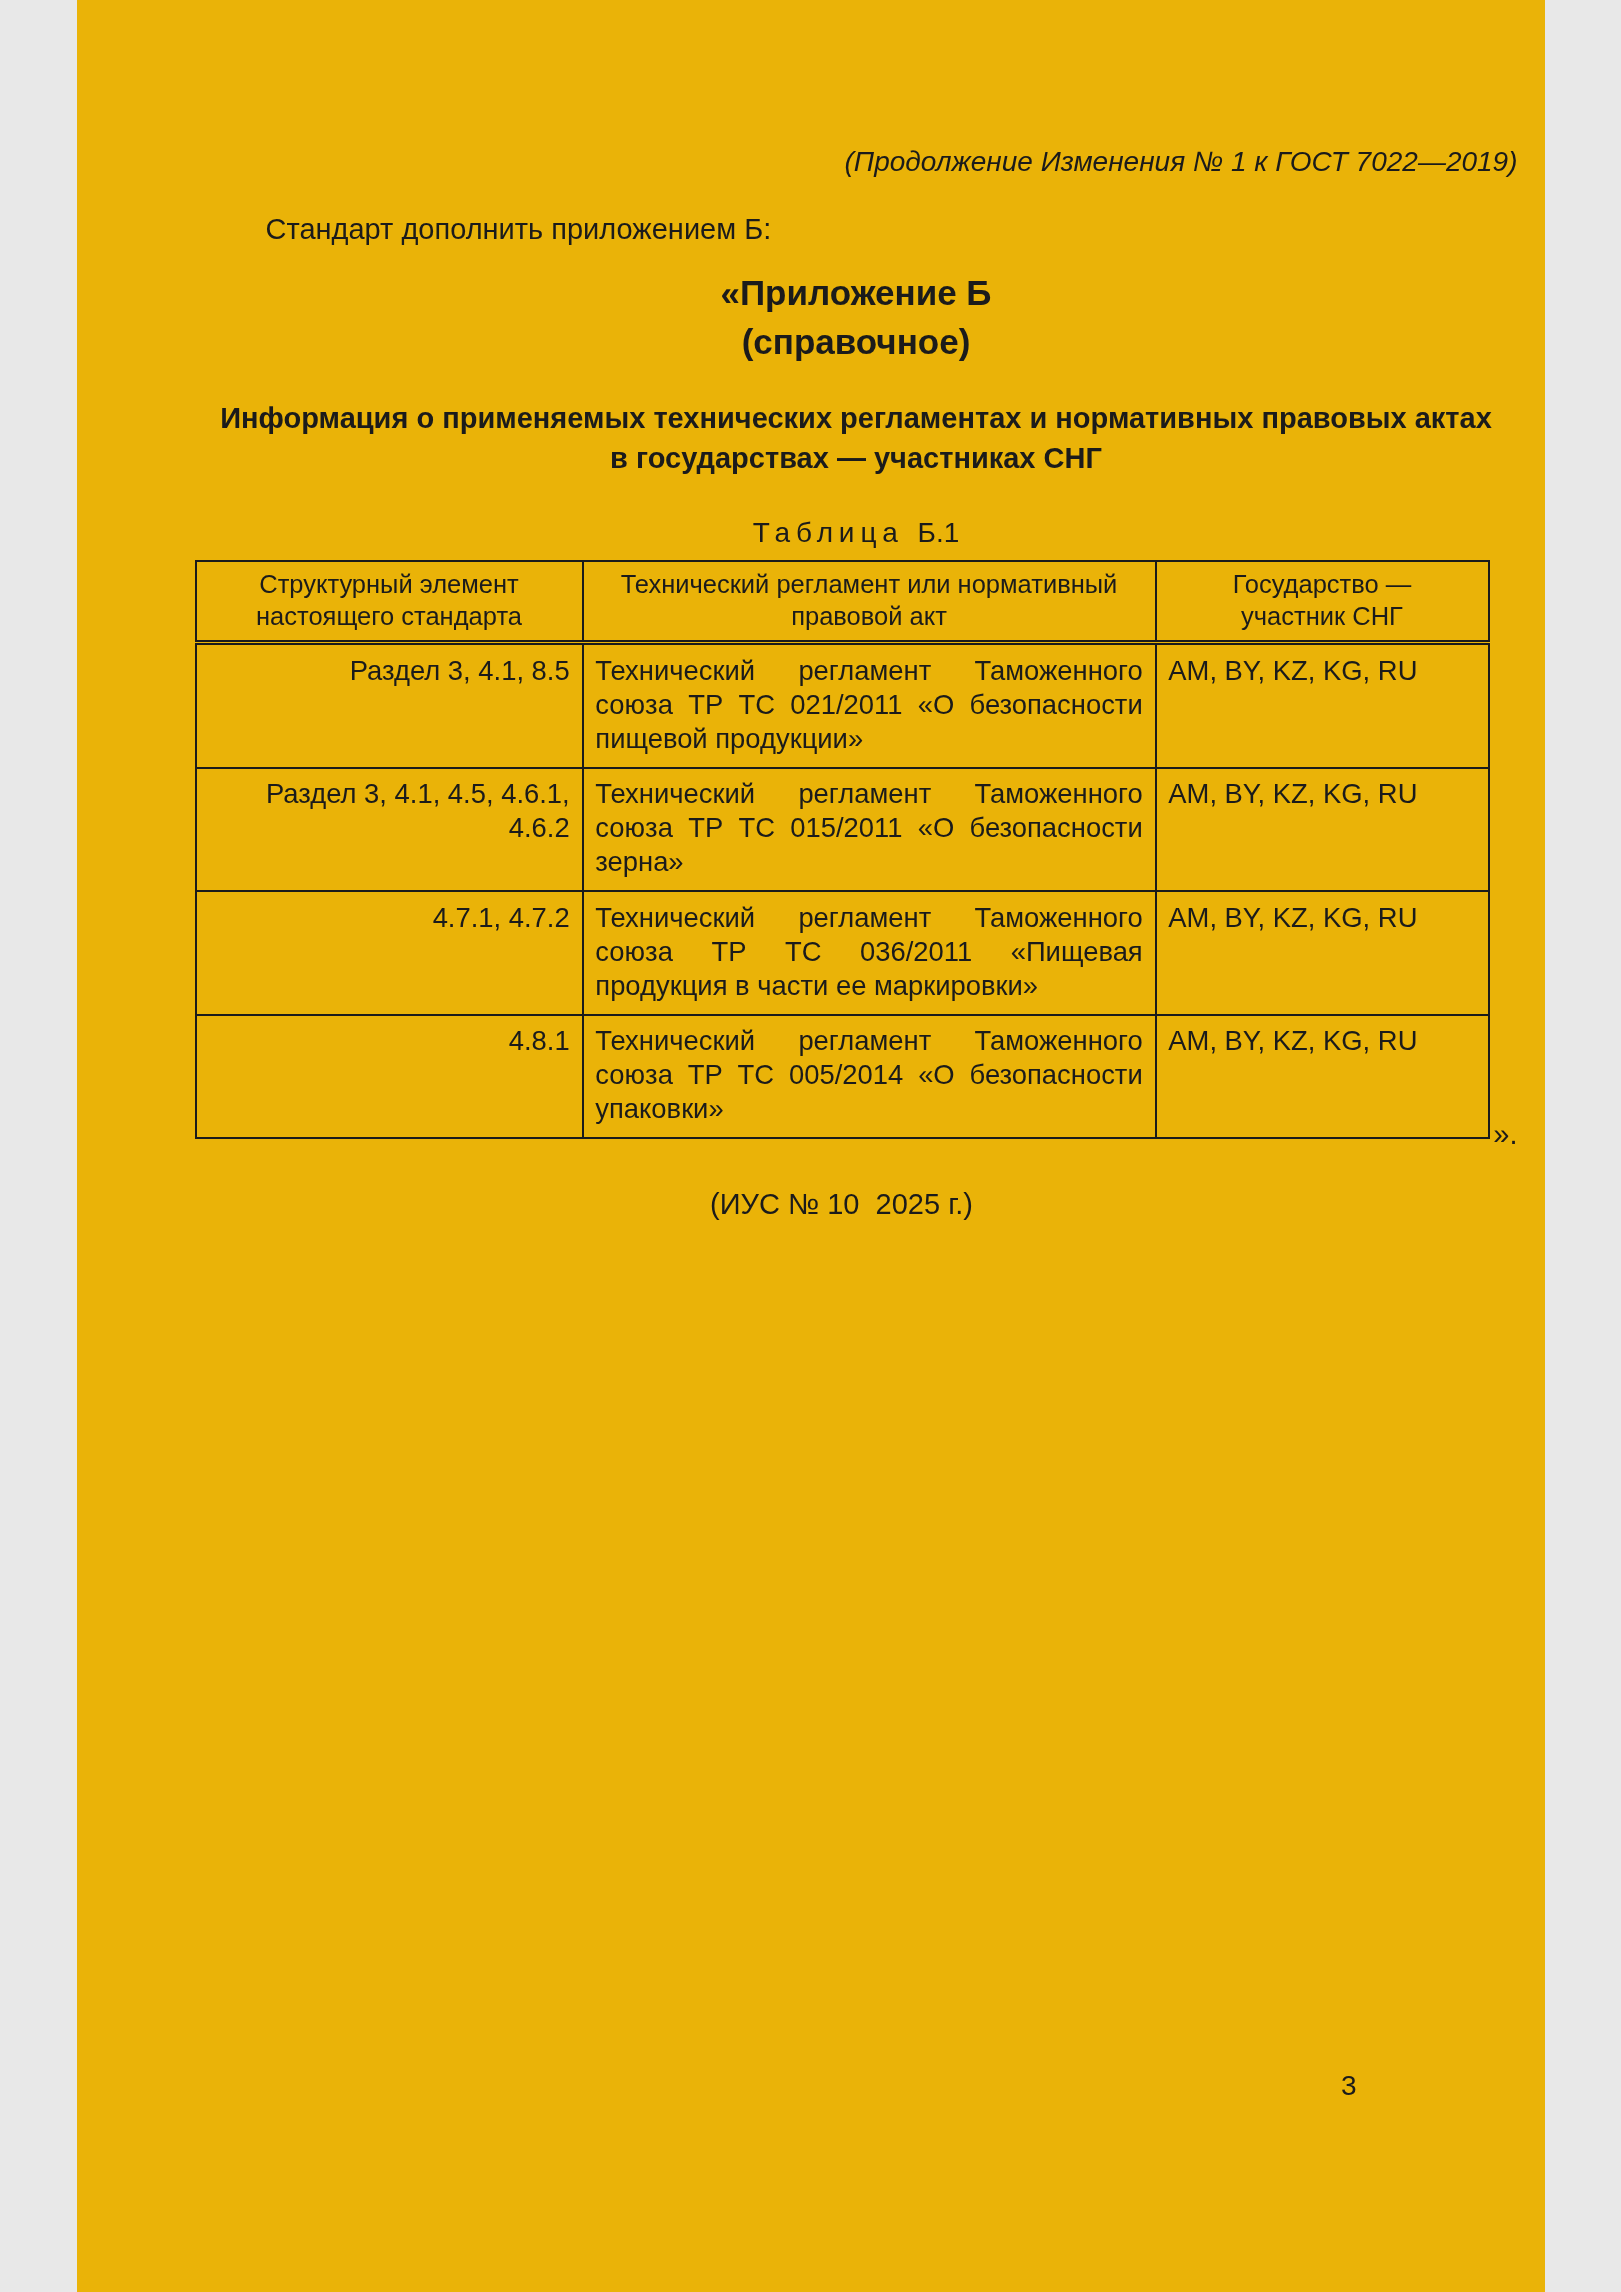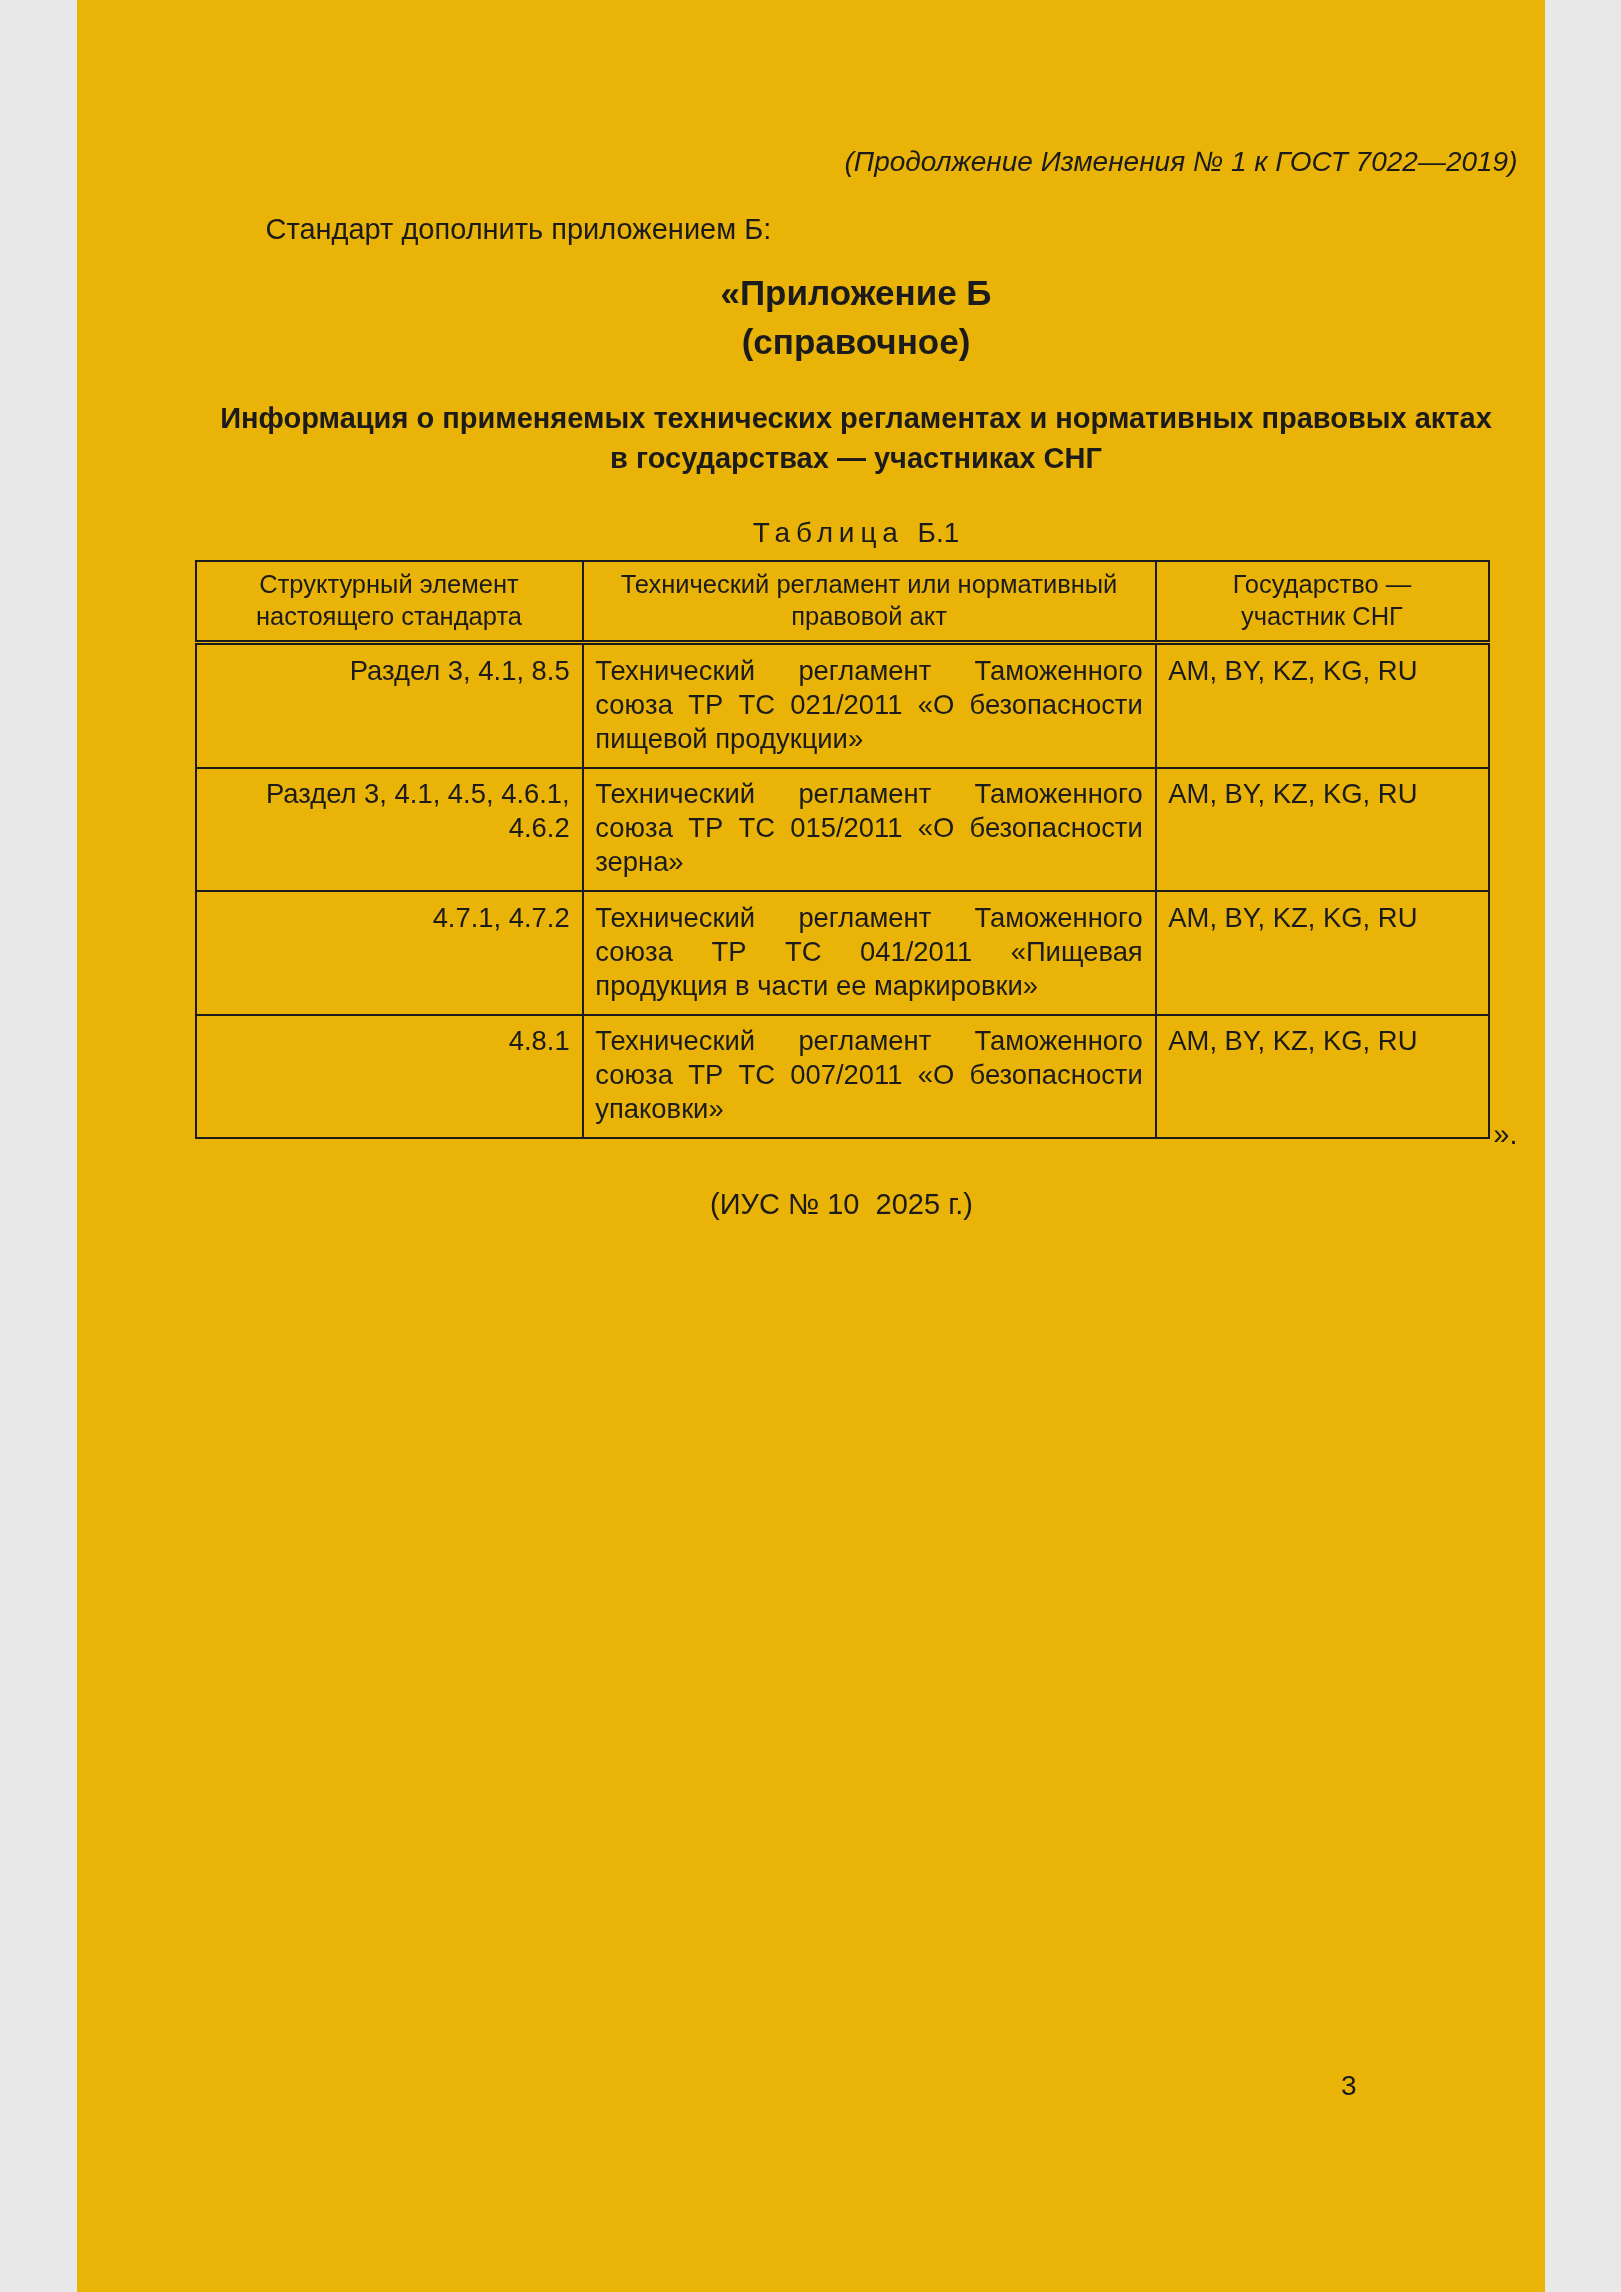--- a/index.html
+++ b/index.html
@@ -157,26 +157,26 @@
             <td class="cell-regulation">Технический регламент Таможенного союза ТР ТС 021/2011 «О безопасности пищевой продукции»</td>
             <td class="cell-countries">AM, BY, KZ, KG, RU</td>
           </tr>
           <tr>
             <td class="cell-structural">Раздел 3, 4.1, 4.5, 4.6.1, 4.6.2</td>
             <td class="cell-regulation">Технический регламент Таможенного союза ТР ТС 015/2011 «О безопасности зерна»</td>
             <td class="cell-countries">AM, BY, KZ, KG, RU</td>
           </tr>
           <tr>
             <td class="cell-structural">4.7.1, 4.7.2</td>
-            <td class="cell-regulation">Технический регламент Таможенного союза ТР ТС 041/2011 «Пищевая продукция в части ее маркировки»</td>
+            <td class="cell-regulation">Технический регламент Таможенного союза ТР ТС 036/2011 «Пищевая продукция в части ее маркировки»</td>
             <td class="cell-countries">AM, BY, KZ, KG, RU</td>
           </tr>
           <tr>
             <td class="cell-structural">4.8.1</td>
-            <td class="cell-regulation">Технический регламент Таможенного союза ТР ТС 007/2011 «О безопасности упаковки»</td>
+            <td class="cell-regulation">Технический регламент Таможенного союза ТР ТС 005/2014 «О безопасности упаковки»</td>
             <td class="cell-countries">AM, BY, KZ, KG, RU</td>
           </tr>
         </tbody>
       </table>
       <span class="closing-quote">».</span>
     </div>
 
     <div class="footer-note">(ИУС № 10  2025 г.)</div>
   </div>
 

